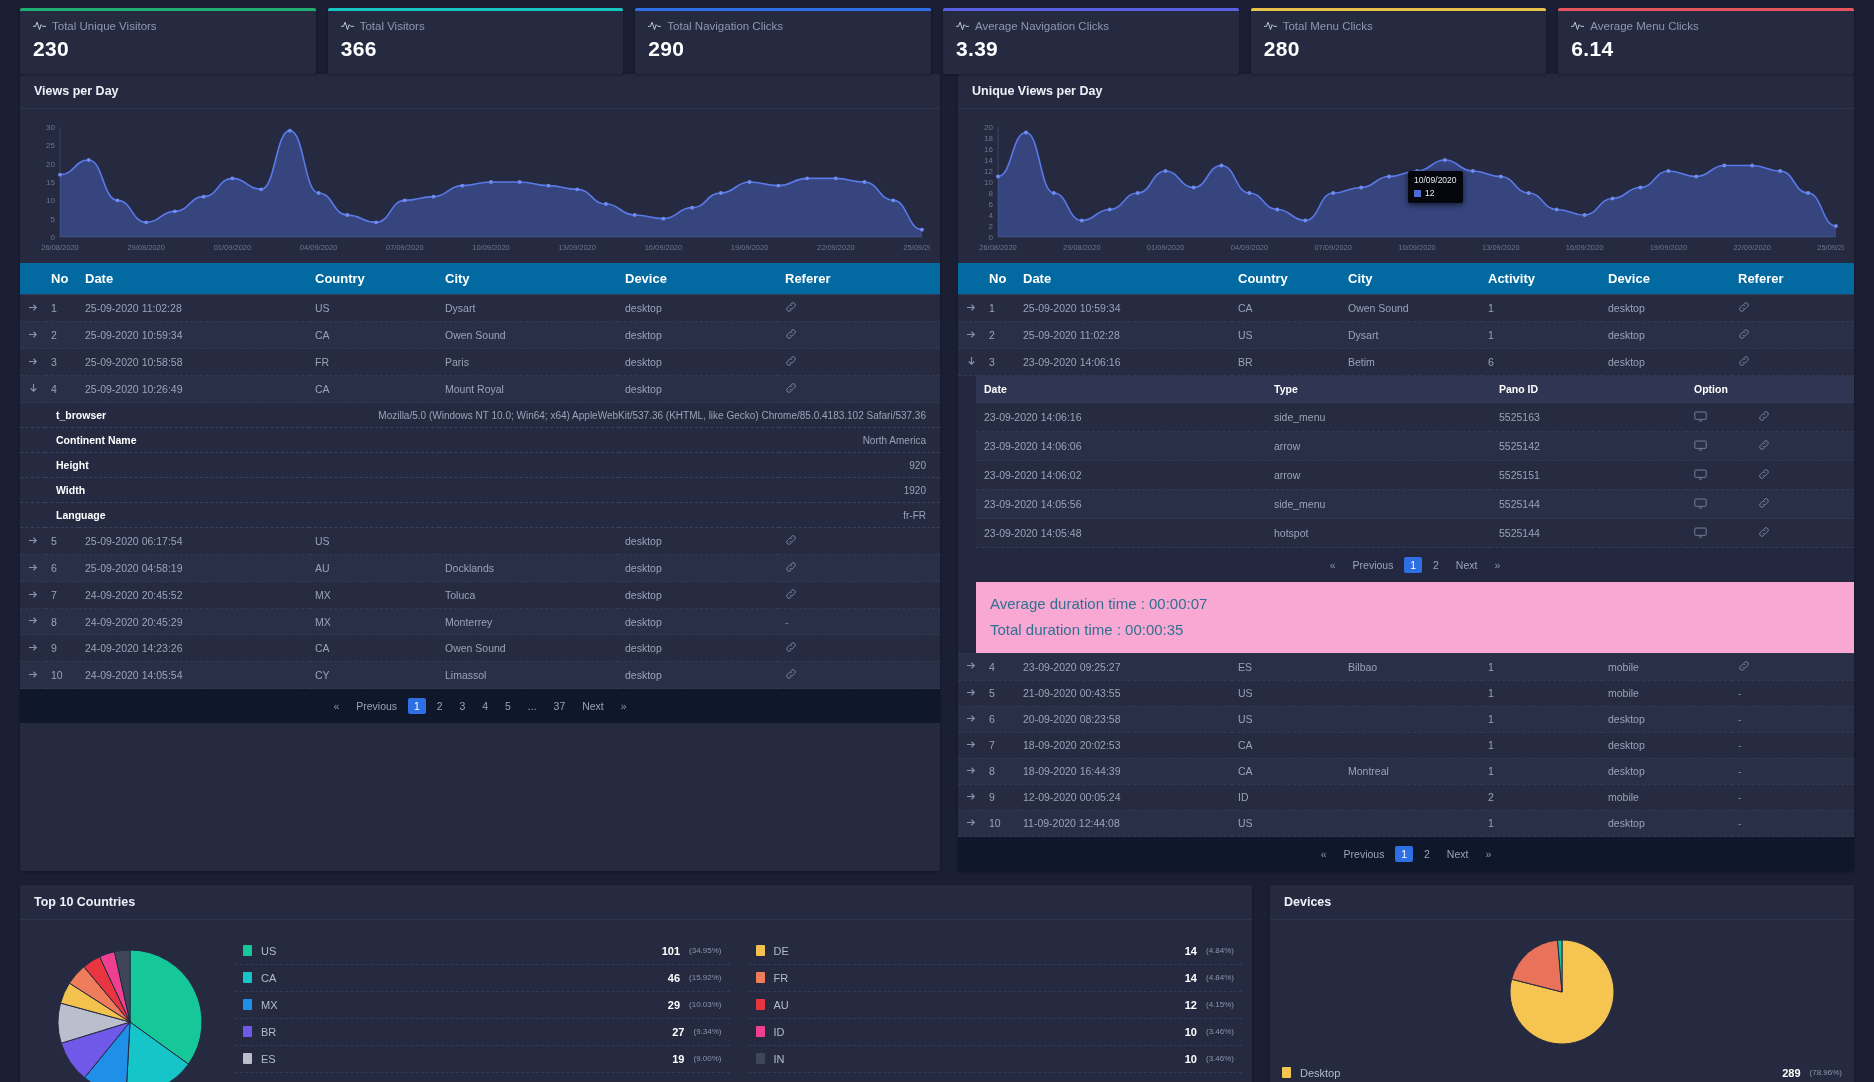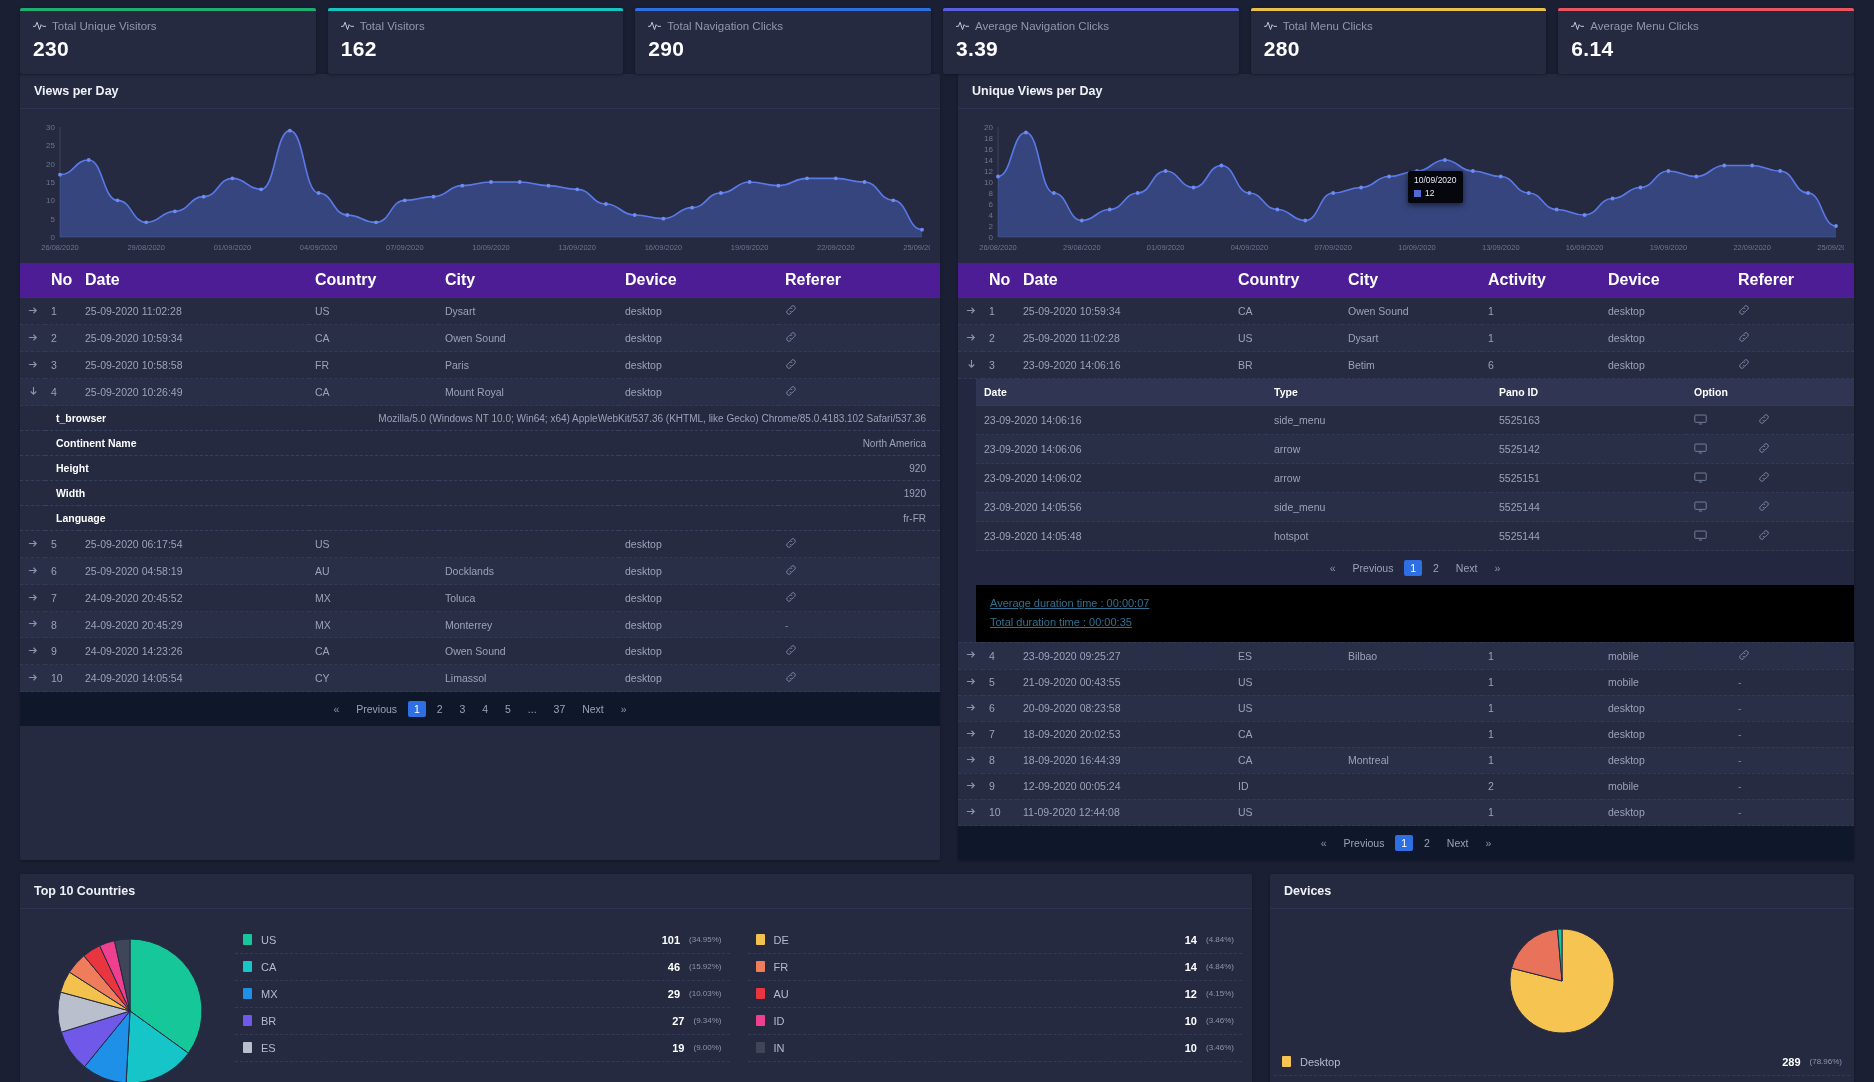--- a/index.html
+++ b/index.html
@@ -47,22 +47,22 @@
     padding:3px 6px; font-size:8.5px; color:#e6eaf5; line-height:1.5;
     box-shadow:0 2px 6px rgba(0,0,0,.6); pointer-events:none;
   }
   .tooltip .tkey { display:flex; align-items:center; gap:4px; }
   .tswatch { width:7px; height:7px; background:#4e6bd4; display:inline-block; }
   .cursor-arrow { position:absolute; width:0; height:0; }
 
   
   table { width:100%; border-collapse:collapse; }
   thead th {
-    text-align:left; font-size:16px; color:#fff; font-weight:bold;
-    padding:8px 6px; border-bottom:1px solid #343b59; background:#4c1d95;
+    text-align:left; font-size:13px; color:#fff; font-weight:bold;
+    padding:8px 6px; border-bottom:1px solid #343b59; background:#0369a1;
   }
   tbody td {
     font-size:10.5px; color:#9aa2b8; padding:6px 6px;
     border-bottom:1px dashed #333a57; white-space:nowrap;
   }
   tbody tr.odd td { background:#262b42; }
   tbody tr.even td { background:#2a2f48; }
   .arrow-cell { width:22px; color:#6f7894; text-align:center; padding-left:8px !important;}
   .num-cell { width:34px; }
   .dash { color:#7b86a5; }
@@ -76,21 +76,21 @@
   .subwrap { background:#232840; padding:0 0 0 18px; }
   .subtable thead th { background:#2f3552; font-size:10.5px; padding:7px 8px; }
   .subtable tbody td { font-size:10.5px; padding:7px 8px; }
 
   .pager { text-align:center; padding:9px 0; background:#0f172a; font-size:10.5px; color:#98a0b6; }
   .pager span { display:inline-block; padding:2px 6px; margin:0 1px; cursor:pointer;}
   .pager .active { background:#2f6fe4; color:#fff; border-radius:2px; }
   .pager .pg { color:#9aa2b8; }
   .pager .chev { color:#8b93ab; }
 
-  .infobox { background:#000000; color:#31708f; padding:9px 14px; font-size:11px; line-height:1.75;text-decoration:underline; }
+  .infobox { background:#f9a8d4; color:#31708f; padding:9px 14px; font-size:15px; line-height:1.75; }
 
   
   .bottom { display:flex; gap:18px; margin-top:14px; }
   .countries { width: 1232px; }
   .devices { flex:1; }
   .pie-row { display:flex; align-items:flex-start; padding:14px 10px 10px 10px; }
   .legend-cols { display:flex; flex:1; gap:18px; padding-top:4px; }
   .legend-col { flex:1; }
   .lg-item {
     display:flex; align-items:center; padding:7px 8px;
@@ -124,21 +124,21 @@
     </div>
     <div class="stat">
       <div class="accent" style="background:#16c5c0"></div>
       <div class="body">
         <div class="lab">
           <svg class="pulse" viewBox="0 0 16 12">
               <path d="M0 7h3l2-5 3 9 2-6 2 2h4" stroke="#c3cadd" stroke-width="1.2" fill="none"></path>
             </svg>
           <span>Total Visitors</span>
         </div>
-        <div class="val">162</div>
+        <div class="val">366</div>
       </div>
     </div>
     <div class="stat">
       <div class="accent" style="background:#2f6fe4"></div>
       <div class="body">
         <div class="lab">
           <svg class="pulse" viewBox="0 0 16 12">
               <path d="M0 7h3l2-5 3 9 2-6 2 2h4" stroke="#c3cadd" stroke-width="1.2" fill="none"></path>
             </svg>
           <span>Total Navigation Clicks</span>

